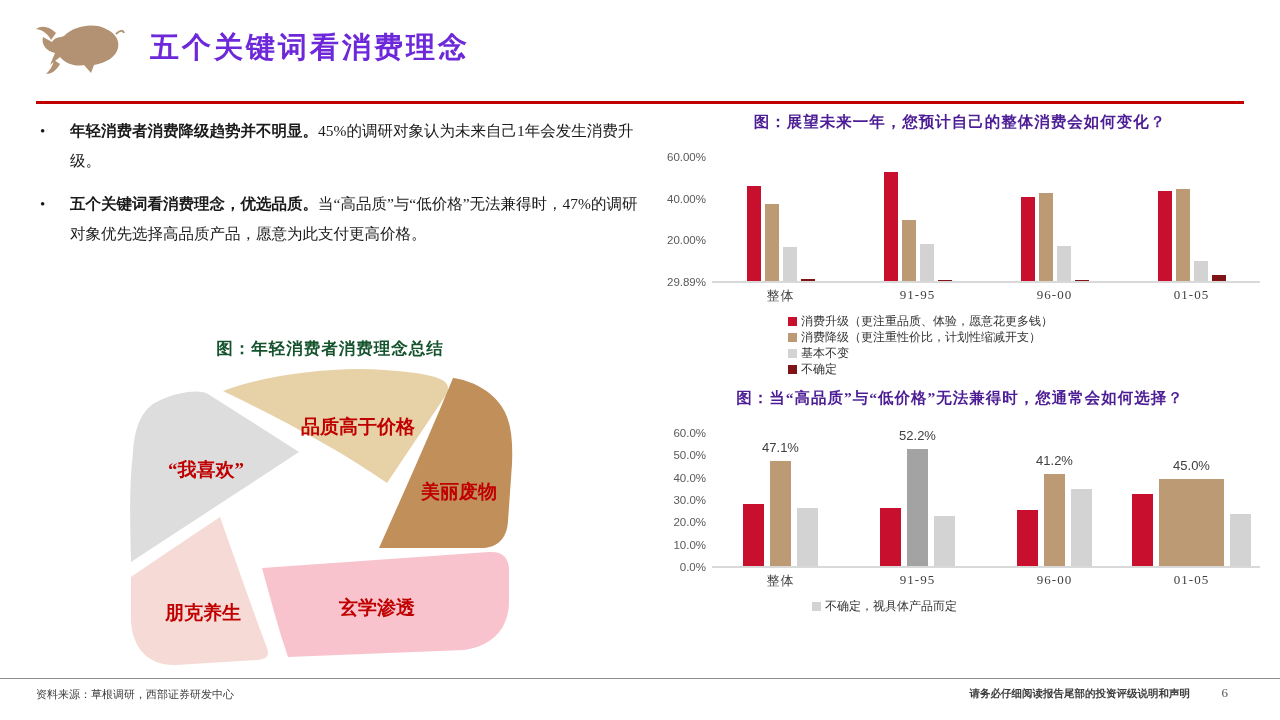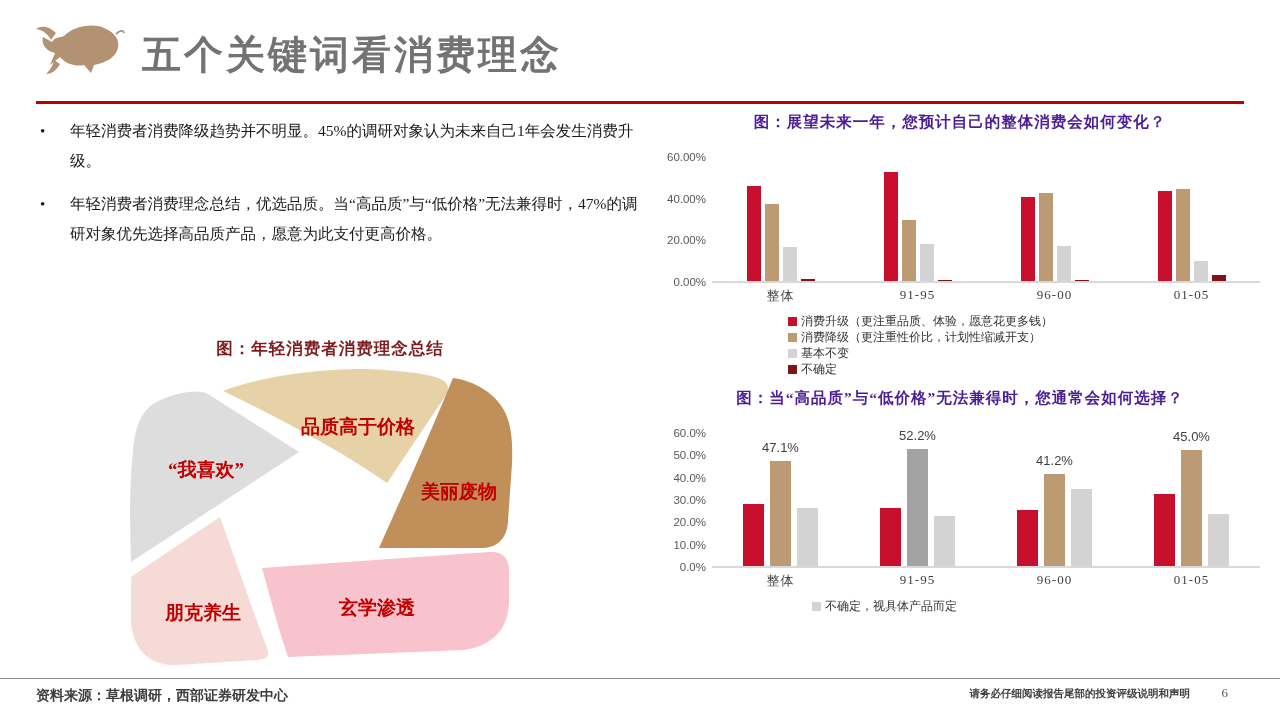--- a/index.html
+++ b/index.html
@@ -1,31 +1,31 @@
 <!DOCTYPE html>
 <html><head>
 <meta charset="utf-8">
 <style>
   html,body{margin:0;padding:0;background:#fff;width:1280px;height:720px;overflow:hidden;}
   #page{position:relative;width:1280px;height:720px;background:#fff;font-family:"Liberation Serif","DejaVu Serif",serif;}
 
   
   .logo{position:absolute;left:34px;top:16px;width:92px;height:66px;}
-  .page-title{position:absolute;left:142px;top:28px;font-size:39px;font-weight:bold;color:#737373;letter-spacing:3px;}
+  .page-title{position:absolute;left:150px;top:28px;font-size:29px;font-weight:bold;color:#6d28d9;letter-spacing:3px;}
   .head-rule{position:absolute;left:36px;top:101px;width:1208px;height:3px;background:#c00000;}
 
   
   .bullets{position:absolute;left:38px;top:116px;width:612px;}
   .bullet{position:relative;padding-left:32px;margin-bottom:13px;font-size:15.5px;line-height:30px;color:#1a1a1a;}
   .bullet .dot{position:absolute;left:2px;top:0;font-size:15px;}
-  .bullet .b{font-weight:normal;}
+  .bullet .b{font-weight:bold;}
 
   
   .diagram-title{position:absolute;left:130px;top:338px;width:400px;text-align:center;
-    font-size:16.5px;font-weight:bold;color:#7f1d1d;letter-spacing:1px;}
+    font-size:16.5px;font-weight:bold;color:#14532d;letter-spacing:1px;}
   .pinwheel{position:absolute;left:110px;top:365px;}
   .petal-label{font-size:19px;font-weight:bold;font-family:"Liberation Serif","DejaVu Serif",serif;}
 
   
   .chart{position:absolute;left:660px;width:600px;}
   .chart-title{text-align:center;font-size:15.5px;font-weight:bold;color:#4c1d95;letter-spacing:1px;height:20px;}
   .plot-row{position:relative;margin-top:24px;display:flex;}
   .yaxis{position:relative;width:52px;flex:none;}
   .ytick{position:absolute;right:6px;font-family:"Liberation Sans","DejaVu Sans",sans-serif;
     font-size:11.5px;color:#595959;white-space:nowrap;}
@@ -40,21 +40,21 @@
   .xlabel{flex:1;text-align:center;font-size:13px;color:#404040;letter-spacing:1px;}
   .legend{margin-top:8px;}
   .chart[data-chart="0"] .legend{margin-left:128px;}
   .chart[data-chart="1"] .legend{margin-left:152px;}
   .lrow{display:flex;align-items:center;height:16px;}
   .lsq{width:9px;height:9px;flex:none;margin-right:4px;}
   .ltx{font-size:12px;color:#333;white-space:nowrap;}
 
   
   .foot-rule{position:absolute;left:0;top:678px;width:1280px;height:1px;background:#8c8c8c;}
-  .foot-src{position:absolute;left:36px;top:687px;font-size:14px;font-weight:bold;color:#3d3d3d;}
+  .foot-src{position:absolute;left:36px;top:687px;font-size:11px;font-weight:normal;color:#3d3d3d;}
   .foot-disc{position:absolute;right:90px;top:687px;font-size:10.5px;font-weight:bold;color:#3d3d3d;}
   .foot-page{position:absolute;right:52px;top:685px;font-size:13px;color:#555;}
 </style>
 </head>
 <body>
 
 <div id="page">
 
   <svg class="logo" viewBox="0 0 92 66">
     <path fill="#b29272" d="M30,20 C40,10 58,7 70,12 C80,16 86,23 84,32 C82,41 72,47 60,49 L57,57 L50,49 C42,51 32,48 26,41 L16,49 L21,37 C12,35 7,28 9,21 L18,26 C22,20 26,22 30,20 Z"></path>
@@ -63,21 +63,21 @@
     <path fill="none" stroke="#b29272" stroke-width="2" d="M82,18 C86,14 89,14 90,17"></path>
   </svg>
   <div class="page-title">五个关键词看消费理念</div>
   <div class="head-rule"></div>
 
   <div class="bullets">
     <div class="bullet">
       <span class="dot">•</span><span class="b">年轻消费者消费降级趋势并不明显。</span><span>45%的调研对象认为未来自己1年会发生消费升级。</span>
     </div>
     <div class="bullet">
-      <span class="dot">•</span><span class="b">年轻消费者消费理念总结，优选品质。</span><span>当“高品质”与“低价格”无法兼得时，47%的调研对象优先选择高品质产品，愿意为此支付更高价格。</span>
+      <span class="dot">•</span><span class="b">五个关键词看消费理念，优选品质。</span><span>当“高品质”与“低价格”无法兼得时，47%的调研对象优先选择高品质产品，愿意为此支付更高价格。</span>
     </div>
   </div>
 
   <div class="diagram-title">图：年轻消费者消费理念总结</div>
   <svg class="pinwheel" width="420" height="310" viewBox="110 365 420 310">
     <path fill="#e7d2a8" d="M 223,391 C 262,376 330,366 385,370 C 412,372 436,375 444,381 C 449,385 449,390 446,395 L 387,483 C 340,450 281,419 223,391 Z"></path>
     <path fill="#c1905a" d="M 453,378 C 471,380 492,391 502,407 C 511,421 513,439 512,464 L 508,521 C 507,540 496,549 478,548 L 379,548 C 404,492 430,434 453,378 Z"></path>
     <path fill="#f9c3cd" d="M 262,568 L 489,552 C 502,551 508,557 509,568 L 509,601 C 509,627 494,646 464,650 L 288,657 C 278,628 270,597 262,568 Z"></path>
     <path fill="#f6dad6" d="M 220,517 C 236,562 252,608 267,648 C 270,656 267,659 258,660 L 176,665 C 149,666 133,649 131,622 L 131,577 C 160,557 190,537 220,517 Z"></path>
     <path fill="#dddddd" d="M 131,562 C 130,525 129,487 133,452 C 135,424 143,406 163,399 C 180,392 198,389 208,394 L 299,452 L 131,562 Z"></path>
@@ -88,21 +88,21 @@
     <text class="petal-label" x="206" y="476" fill="#c00000" text-anchor="middle">“我喜欢”</text>
   </svg>
 
   <div class="chart" data-chart="0" style="top:112px;">
     <div class="chart-title">图：展望未来一年，您预计自己的整体消费会如何变化？</div>
     <div class="plot-row">
       <div class="yaxis" style="height:125px;">
           <div class="ytick" style="bottom: 118px;">60.00%</div>
           <div class="ytick" style="bottom: 76.3333px;">40.00%</div>
           <div class="ytick" style="bottom: 34.6667px;">20.00%</div>
-          <div class="ytick" style="bottom: -7px;">0.00%</div>
+          <div class="ytick" style="bottom: -7px;">29.89%</div>
         </div>
       <div class="plot-area" style="height:125px;">
           <div class="group">
             <div class="bar" style="height: 95.2083px; background: rgb(200, 16, 46);"></div>
             <div class="bar" style="height: 77.5px; background: rgb(188, 155, 116);"></div>
             <div class="bar" style="height: 34.1667px; background: rgb(211, 211, 211);"></div>
             <div class="bar" style="height: 1.875px; background: rgb(127, 20, 22);"></div>
           </div>
           <div class="group">
             <div class="bar" style="height: 109.167px; background: rgb(200, 16, 46);"></div>
@@ -179,21 +179,21 @@
           </div>
           <div class="group">
             <div class="bar" style="height: 56.5033px; background: rgb(200, 16, 46);"></div>
             <div class="bar" style="height: 92.0133px; background: rgb(188, 155, 116);">
               <div class="dlabel">41.2%</div>
             </div>
             <div class="bar" style="height: 76.8267px; background: rgb(211, 211, 211);"></div>
           </div>
           <div class="group">
             <div class="bar" style="height: 72.1367px; background: rgb(200, 16, 46);"></div>
-            <div class="bar" style="height: 116px; background: rgb(188, 155, 116);">
+            <div class="bar" style="height: 87px; background: rgb(188, 155, 116); padding-left: 44px;">
               <div class="dlabel">45.0%</div>
             </div>
             <div class="bar" style="height: 51.8133px; background: rgb(211, 211, 211);"></div>
           </div>
         </div>
     </div>
     <div class="xlabels">
         <div class="xlabel">整体</div>
         <div class="xlabel">91-95</div>
         <div class="xlabel">96-00</div>

